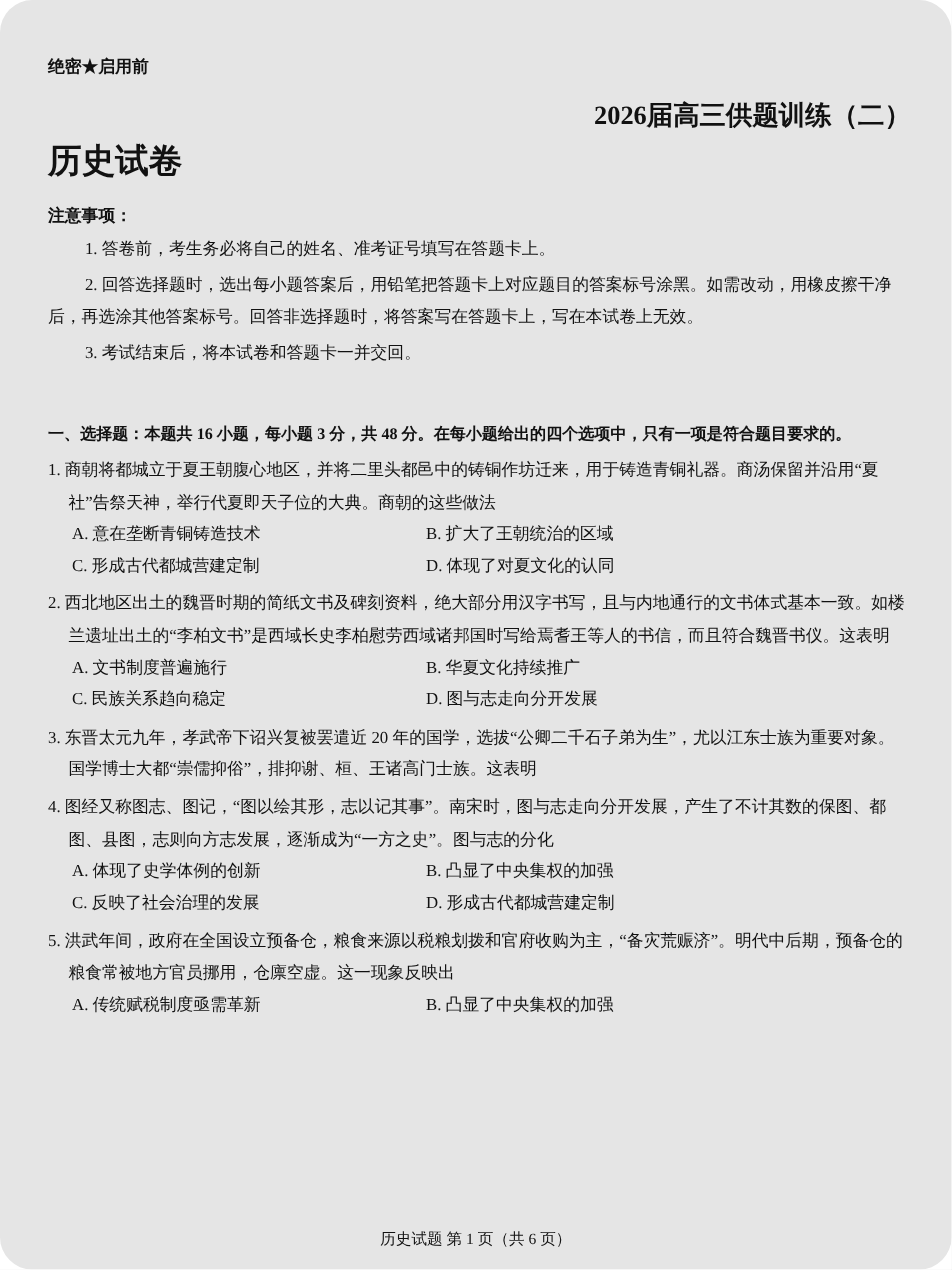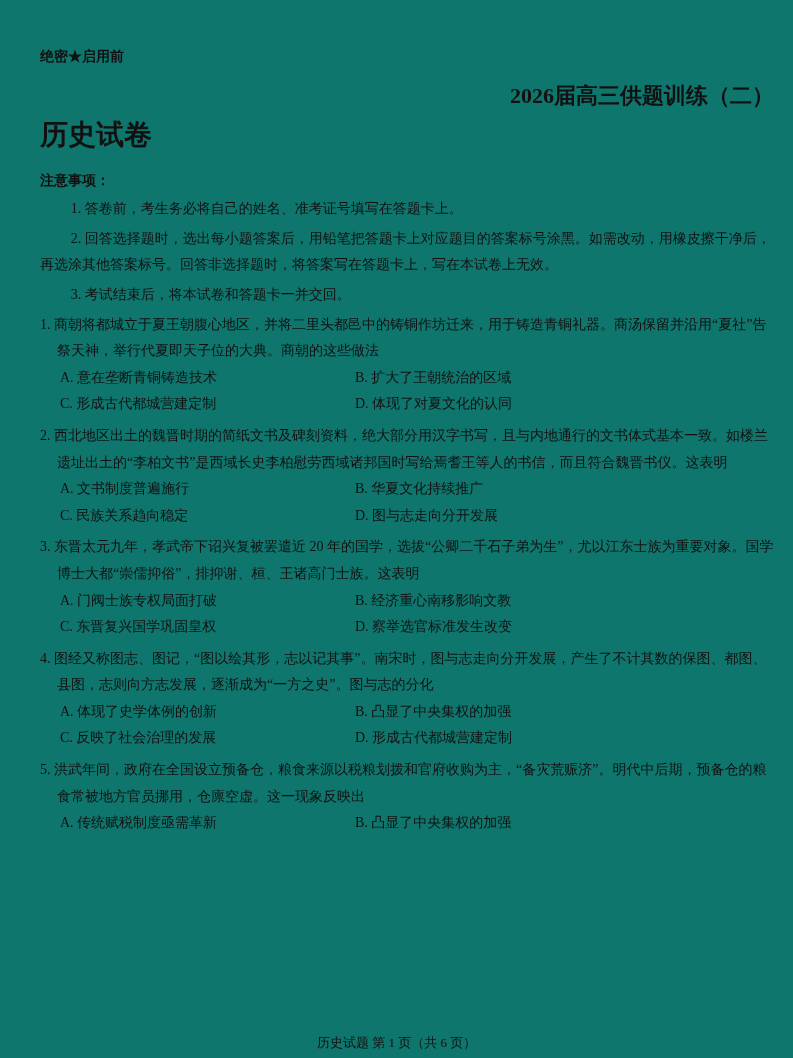--- a/index.html
+++ b/index.html
@@ -5,28 +5,29 @@
   html, body {
     margin: 0;
     padding: 0;
     background: #ffffff;
   }
   .page {
     position: relative;
     width: 793px;
     height: 1058px;
     margin: 0 auto;
-    background: #0f766e;
+    background: #e5e5e5;
     color: #111111;
     font-family: "Liberation Serif", "DejaVu Serif", serif;
     font-size: 14px;
     line-height: 1.9;
     box-sizing: border-box;
-    padding: 44px 19px 0 40px;
+    padding: 44px 34px 0 40px;
     overflow: hidden;
+    border-radius: 27px;
   }
   .classified {
     font-weight: bold;
     font-size: 14px;
     margin-bottom: 4px;
   }
   .title {
     text-align: right;
     font-size: 22px;
     font-weight: bold;
@@ -65,21 +66,21 @@
   .options {
     display: grid;
     grid-template-columns: 295px auto;
     padding-left: 20px;
   }
   .option {
     white-space: nowrap;
   }
   .footer {
     position: absolute;
-    bottom: 2px;
+    bottom: 12px;
     left: 0;
     width: 100%;
     text-align: center;
     font-size: 13px;
   }
 </style>
 </head>
 <body>
 
 <div class="page">
@@ -90,20 +91,21 @@
 
   <div class="subtitle">历史试卷</div>
 
   <div class="notice">
     <div class="notice-heading">注意事项：</div>
     <p class="notice-item">1. 答卷前，考生务必将自己的姓名、准考证号填写在答题卡上。</p>
     <p class="notice-item">2. 回答选择题时，选出每小题答案后，用铅笔把答题卡上对应题目的答案标号涂黑。如需改动，用橡皮擦干净后，再选涂其他答案标号。回答非选择题时，将答案写在答题卡上，写在本试卷上无效。</p>
     <p class="notice-item">3. 考试结束后，将本试卷和答题卡一并交回。</p>
   </div>
 
+  <div class="section-heading">一、选择题：本题共 16 小题，每小题 3 分，共 48 分。在每小题给出的四个选项中，只有一项是符合题目要求的。</div>
 
   <div id="questions">
       <div class="question">
         <p class="stem">1. 商朝将都城立于夏王朝腹心地区，并将二里头都邑中的铸铜作坊迁来，用于铸造青铜礼器。商汤保留并沿用“夏社”告祭天神，举行代夏即天子位的大典。商朝的这些做法</p>
         <div class="options">
           <div class="option">A. 意在垄断青铜铸造技术</div>
           <div class="option">B. 扩大了王朝统治的区域</div>
           <div class="option">C. 形成古代都城营建定制</div>
           <div class="option">D. 体现了对夏文化的认同</div>
         </div>
@@ -112,26 +114,20 @@
         <p class="stem">2. 西北地区出土的魏晋时期的简纸文书及碑刻资料，绝大部分用汉字书写，且与内地通行的文书体式基本一致。如楼兰遗址出土的“李柏文书”是西域长史李柏慰劳西域诸邦国时写给焉耆王等人的书信，而且符合魏晋书仪。这表明</p>
         <div class="options">
           <div class="option">A. 文书制度普遍施行</div>
           <div class="option">B. 华夏文化持续推广</div>
           <div class="option">C. 民族关系趋向稳定</div>
           <div class="option">D. 图与志走向分开发展</div>
         </div>
       </div>
       <div class="question">
         <p class="stem">3. 东晋太元九年，孝武帝下诏兴复被罢遣近 20 年的国学，选拔“公卿二千石子弟为生”，尤以江东士族为重要对象。国学博士大都“崇儒抑俗”，排抑谢、桓、王诸高门士族。这表明</p>
-        <div class="options">
-          <div class="option">A. 门阀士族专权局面打破</div>
-          <div class="option">B. 经济重心南移影响文教</div>
-          <div class="option">C. 东晋复兴国学巩固皇权</div>
-          <div class="option">D. 察举选官标准发生改变</div>
-        </div>
       </div>
       <div class="question">
         <p class="stem">4. 图经又称图志、图记，“图以绘其形，志以记其事”。南宋时，图与志走向分开发展，产生了不计其数的保图、都图、县图，志则向方志发展，逐渐成为“一方之史”。图与志的分化</p>
         <div class="options">
           <div class="option">A. 体现了史学体例的创新</div>
           <div class="option">B. 凸显了中央集权的加强</div>
           <div class="option">C. 反映了社会治理的发展</div>
           <div class="option">D. 形成古代都城营建定制</div>
         </div>
       </div>

